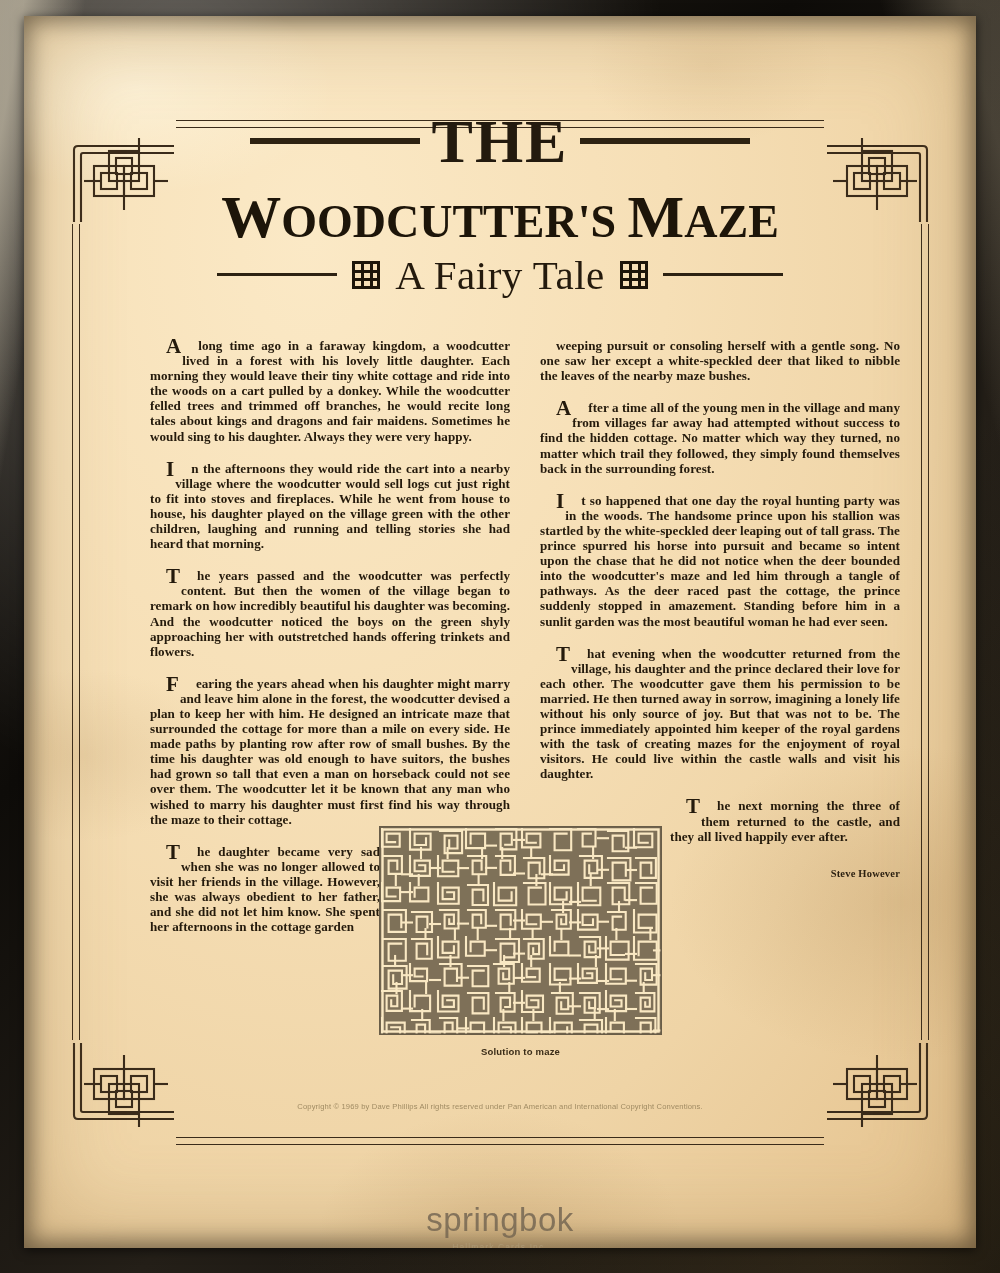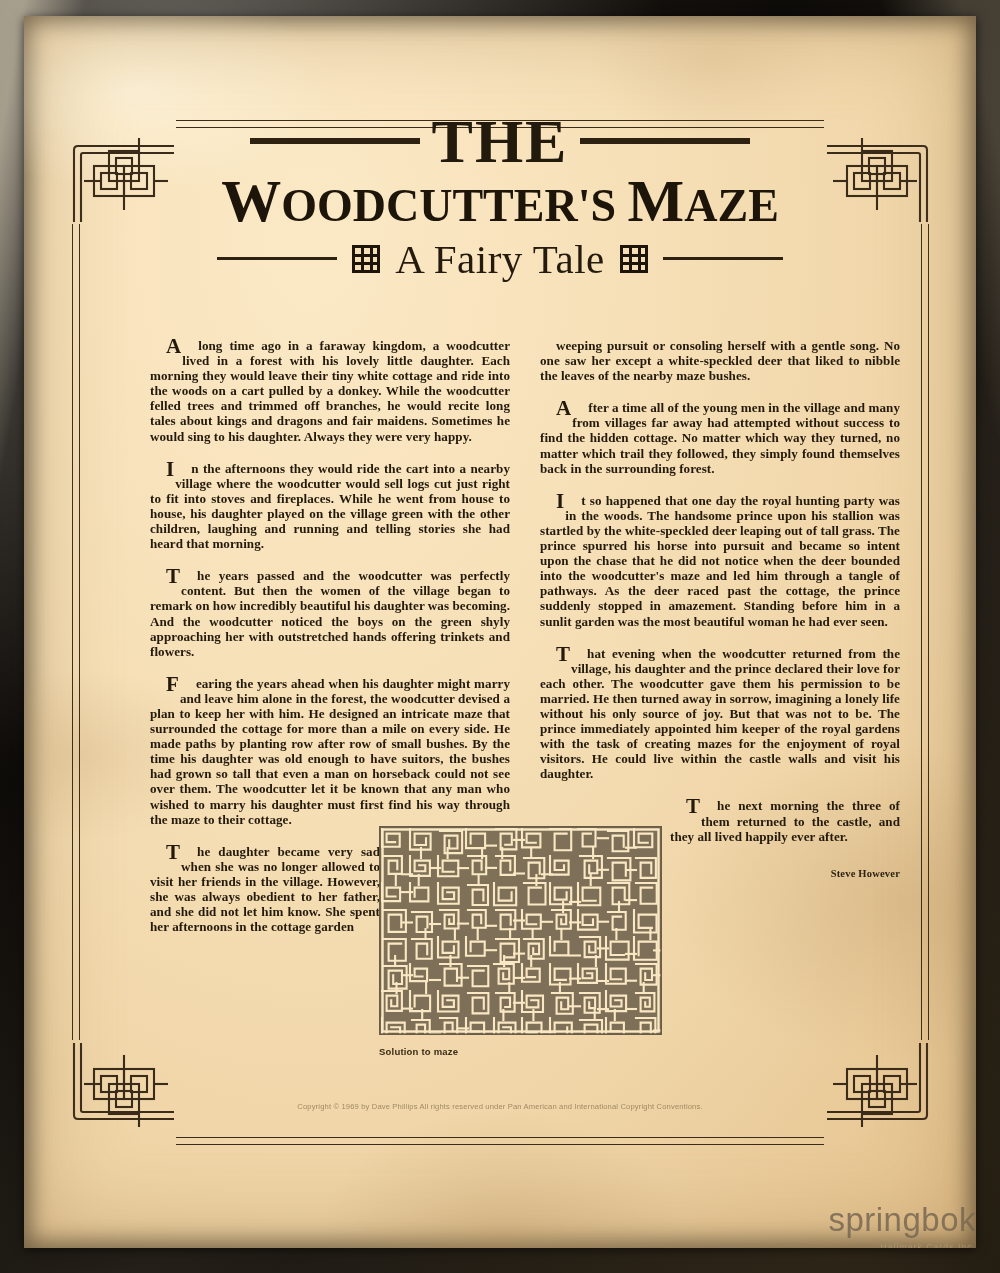--- a/index.html
+++ b/index.html
@@ -61,21 +61,21 @@
     font-weight:700;font-size:62px;letter-spacing:2px;
     color:#231a0e;line-height:.95;
   }
   .ruleflank{
     position:absolute;height:0;border-top:3px solid #2d2212;border-bottom:3px solid #2d2212;
     top:26px;width:170px;
   }
   #t-main{
     font-family:"Liberation Serif",serif;
     font-weight:700;font-size:60px;color:#1d1509;
-    line-height:1.0;margin-top:0;white-space:nowrap;
+    line-height:1.0;margin-top:16px;white-space:nowrap;
   }
   #t-main .cap{font-size:60px;}
   #t-main .sml{font-size:46px;}
   #subrow{
     margin-top:4px;display:flex;align-items:center;justify-content:center;gap:14px;
   }
   #t-sub{
     font-family:"Liberation Serif",serif;
     font-size:41px;color:#241a0d;letter-spacing:.5px;
   }
@@ -105,32 +105,32 @@
   #byline{
     margin-top:22px;text-align:right;font-size:10.5px;font-weight:700;
     letter-spacing:.2px;color:#2a1f10;text-indent:0;
   }
 
   
   #mazewrap{position:absolute;left:355px;top:810px;width:283px;height:209px;}
   #maze{display:block;width:283px;height:209px;
         filter:sepia(.25) contrast(.92) brightness(1.02);opacity:.93;}
   #mazecap{
-    position:absolute;left:355px;top:1030px;width:283px;text-align:left;
+    position:absolute;left:355px;top:1030px;width:283px;text-align:center;
     font-size:9.5px;font-weight:700;color:#3a2c18;letter-spacing:.2px;
     font-family:"Liberation Sans",sans-serif;
   }
 
   #copyright{
     position:absolute;left:0;right:0;top:1086px;text-align:center;
     font-size:7.6px;color:#a08b63;letter-spacing:.15px;
     font-family:"Liberation Sans",sans-serif;
   }
 
-  #brand{position:absolute;left:0;right:0;top:1185px;text-align:right;}
+  #brand{position:absolute;left:0;right:0;top:1185px;text-align:center;}
   #brandname{
     font-family:"Liberation Sans",sans-serif;
     font-size:33px;color:#6e6354;letter-spacing:.5px;font-weight:400;
     opacity:.82;
   }
   #brandsub{
     margin-top:3px;font-family:"Liberation Sans",sans-serif;
     font-size:8.5px;color:#b6a888;letter-spacing:1.1px;opacity:.75;
   }
 </style>

